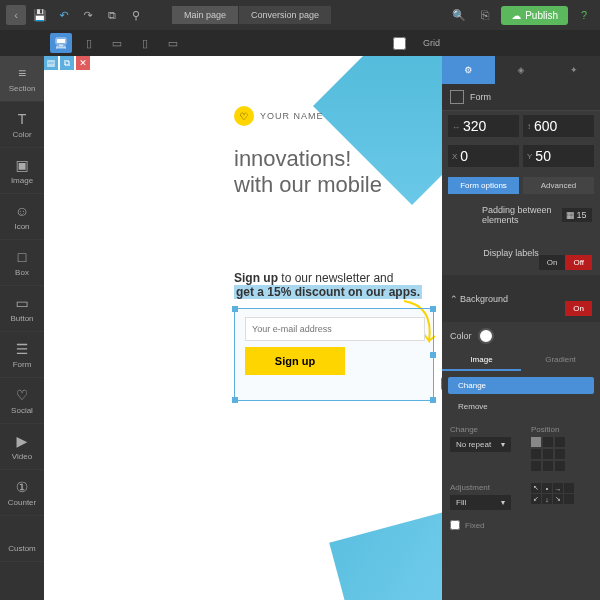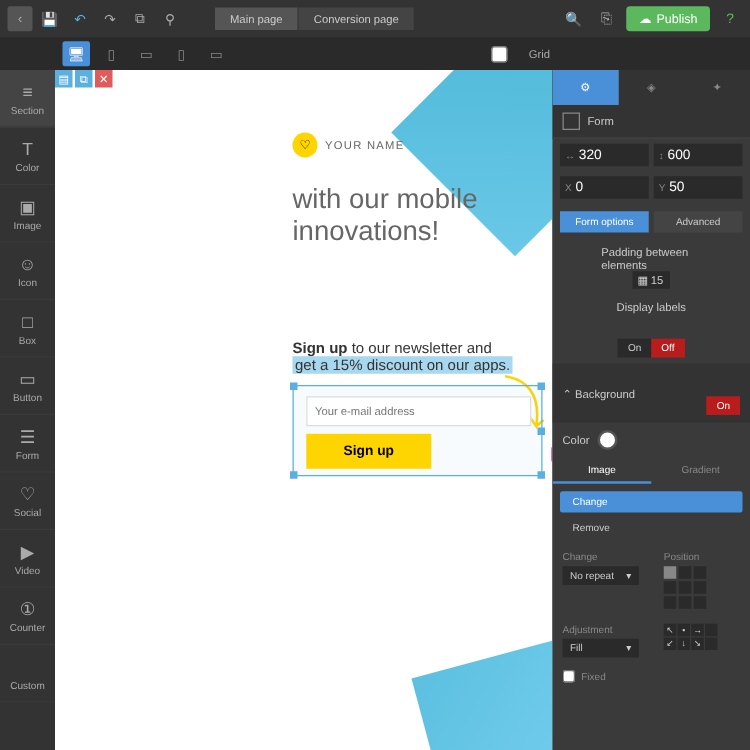--- a/index.html
+++ b/index.html
@@ -39,23 +39,23 @@
 .brand { position:absolute; left:190px; top:50px; display:flex; align-items:center; gap:6px; }
 .heart { width:20px; height:20px; background:#ffd500; border-radius:50%; display:flex; align-items:center; justify-content:center; font-size:10px; }
 .brand span { color:#666; font-size:9px; letter-spacing:1px; }
 
 .headline { position:absolute; left:190px; top:90px; width:200px; }
 .headline .h1 { font-size:24px; font-weight:bold; color:#222; line-height:1.2; }
 .headline .h2 { font-size:22px; font-weight:300; color:#666; line-height:1.2; }
 
 .signup { position:absolute; left:190px; top:215px; font-size:12px; color:#333; width:210px; }
 .signup b { font-weight:bold; }
-.hilite { background:#a8d8f0; padding:0 2px; }
-
-.formsel { position:absolute; left:190px; top:252px; width:200px; height:73px; border:1px solid #5bb0e0; background:rgba(91,176,224,0.05); }
+.hilite { background:#a8d8f0; padding:0 2px;font-weight:bold; }
+
+.formsel { position:absolute; left:190px; top:252px; width:200px; height:93px; border:1px solid #5bb0e0; background:rgba(91,176,224,0.05); }
 .formsel::before, .formsel::after { content:""; position:absolute; width:6px; height:6px; background:#5bb0e0; }
 .formsel::before { left:-3px; top:-3px; }
 .formsel::after { right:-3px; top:-3px; }
 .formsel .h { position:absolute; width:6px; height:6px; background:#5bb0e0; }
 .formsel .h.bl { left:-3px; bottom:-3px; }
 .formsel .h.br { right:-3px; bottom:-3px; }
 .formsel .h.mr { right:-3px; top:50%; margin-top:-3px; }
 .formsel input { width:180px; margin:8px 10px 6px; padding:6px; border:1px solid #ddd; font-size:9px; color:#bbb; }
 .formsel .btn { margin:0 10px; width:100px; padding:8px; background:#ffd500; font-size:11px; font-weight:bold; text-align:center; cursor:pointer; }
 .addline { position:absolute; right:-55px; bottom:10px; background:#d946a8; color:#fff; font-size:8px; padding:2px 6px; border-radius:2px; }
@@ -63,25 +63,25 @@
 
 .props { position:absolute; right:0; top:56px; width:158px; bottom:0; background:#3a3a3a; color:#ccc; font-size:9px; overflow:hidden; }
 .proptabs { height:28px; display:flex; background:#333; }
 .proptab { flex:1; display:flex; align-items:center; justify-content:center; cursor:pointer; color:#888; }
 .proptab.active { background:#4a90d9; color:#fff; }
 .propttl { display:flex; align-items:center; gap:6px; padding:6px 8px; background:#333; border-bottom:1px solid #444; }
 .propttl .ico { width:14px; height:14px; border:1px solid #888; }
 .dimrow { display:flex; padding:4px 6px; gap:4px; }
 .dimcell { flex:1; display:flex; align-items:center; background:#2a2a2a; padding:3px 4px; gap:3px; }
 .dimcell .lbl { color:#888; font-size:8px; }
-.dimcell .val { color:#fff; font-size:11px; flex:1; }
+.dimcell .val { color:#fff; font-size:14px; flex:1; }
 .optrow { display:flex; padding:6px; gap:4px; }
 .optbtn { flex:1; text-align:center; padding:4px; background:#444; cursor:pointer; font-size:8px; }
 .optbtn.active { background:#4a90d9; color:#fff; }
-.proprow { display:flex; align-items:center; padding:5px 8px; justify-content:flex-end;flex-direction:column; }
+.proprow { display:flex; align-items:center; padding:5px 8px; justify-content:flex-end; }
 .toggle { display:flex;margin-top:20px; }
 .toggle span { padding:3px 8px; background:#2a2a2a; font-size:8px; cursor:pointer; }
 .toggle span.on { background:#b91c1c; color:#fff; }
 .sechead { display:flex; align-items:center; padding:6px 8px; background:#333; justify-content:space-between; cursor:pointer; }
 .colorrow { display:flex; align-items:center; padding:6px 8px; gap:6px; }
 .swatch { width:16px; height:16px; background:#fff; border-radius:50%; border:2px solid #555; }
 .subtabs { display:flex; }
 .subtab { flex:1; text-align:center; padding:5px; font-size:8px; color:#888; cursor:pointer; }
 .subtab.active { color:#fff; border-bottom:2px solid #4a90d9; }
 .chgrow { display:flex; padding:6px; gap:4px;flex-direction:column; }
@@ -190,22 +190,22 @@
   <div class="selmark">
     <span>▤</span>
     <span>⧉</span>
     <span style="background:#e05b5b">✕</span>
   </div>
   <div class="brand">
     <div class="heart">♡</div>
     <span>YOUR NAME</span>
   </div>
   <div class="headline">
+    <div class="h2">innovations!</div>
     <div class="h2">with our mobile</div>
-    <div class="h2">innovations!</div>
   </div>
   <div class="signup">
     <b>Sign up</b><span> to our newsletter and</span><br>
     <span class="hilite">get a 15% discount on our apps.</span>
   </div>
   <svg class="arrow" viewBox="0 0 40 60">
       <path d="M5 5 Q 35 10 30 45 L 25 38 M30 45 L36 40" stroke="#ffd500" stroke-width="2" fill="none"></path>
     </svg>
   <div class="formsel">
     <div class="h bl"></div><div class="h br"></div><div class="h mr"></div>

